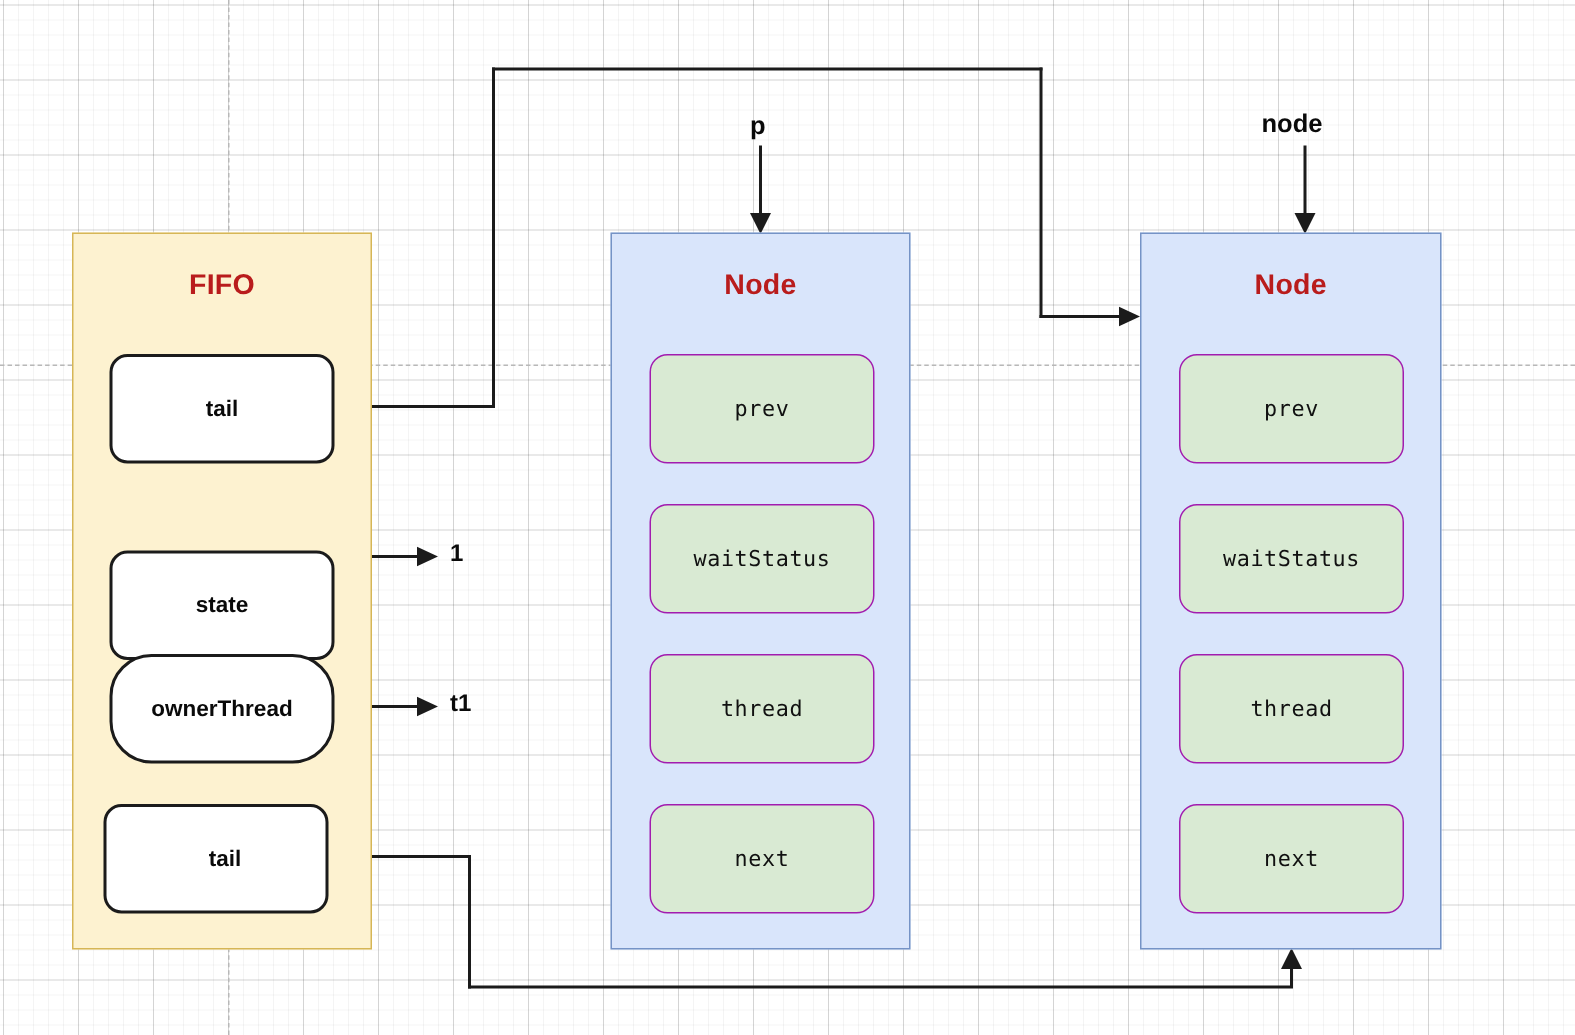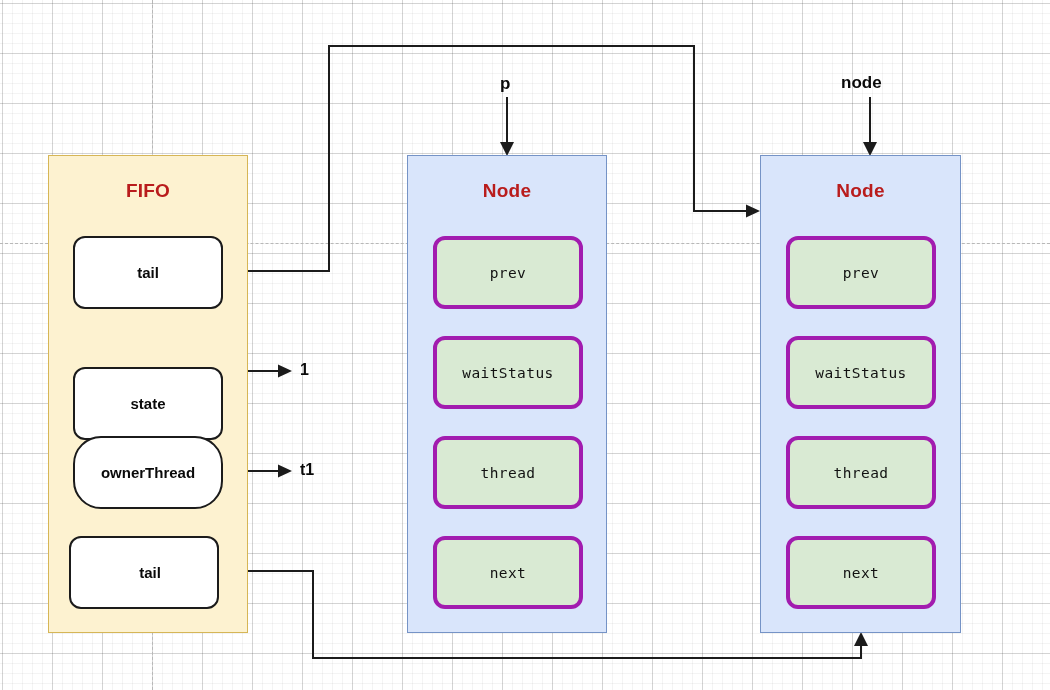--- a/index.html
+++ b/index.html
@@ -77,21 +77,21 @@
     border-radius: 12px;
   }
   .field.white .field-label {
     font-family: "Liberation Sans", sans-serif;
     font-size: 15px;
     font-weight: bold;
     color: #0a0a0a;
   }
   .field.green {
     background: #d9ead3;
-    border: 4px solid #a21caf;
+    border: 1px solid #a21caf;
     border-radius: 12px;
   }
   .field.green .field-label {
     font-family: "DejaVu Sans Mono", monospace;
     font-size: 14.5px;
     font-weight: normal;
     color: #111111;
     letter-spacing: 0.4px;
   }
 

